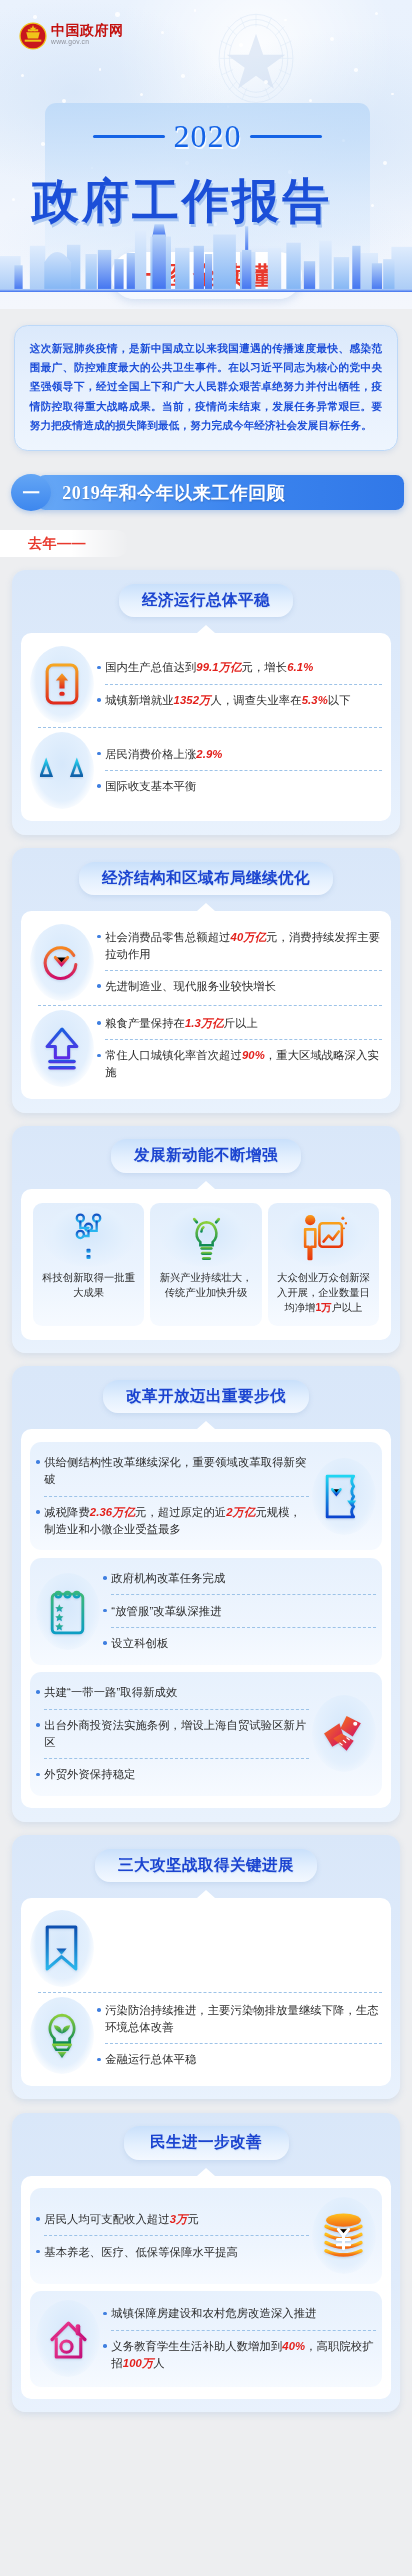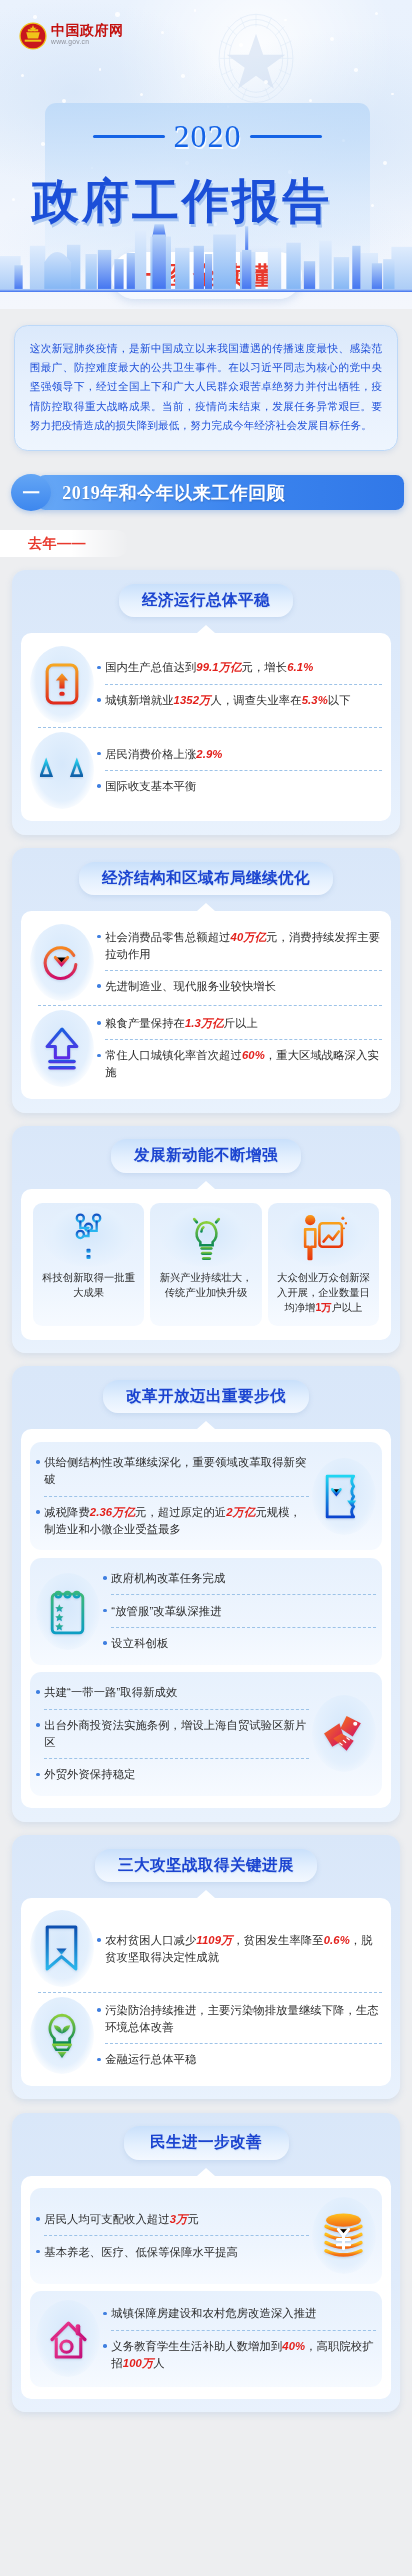--- a/index.html
+++ b/index.html
@@ -73,21 +73,21 @@
   
   .intro-wrap { padding:15.5px 14.4px 4.1px; }
   .intro-card {
     background:linear-gradient(180deg,#dbe9fb 0%,#e6f0fd 45%,#eef5fe 100%);
     border:1px solid #bcd8f8; border-radius:13.4px;
     padding:13.4px 14.4px 14.4px;
     box-shadow:0 1.5px 5.2px rgba(150,180,220,.25);
   }
   .intro-card p {
     font-size:10.6px; line-height:1.82; color:#1d4ed8; text-align:justify;
-    font-weight:400; letter-spacing:0.1px;
+    font-weight:700; letter-spacing:0.1px;
   }
 
   
   .section-head { position:relative; margin:13.4px 0 0 11.3px; height:46px; }
   .sec-circle {
     position:absolute; left:0; top:6.2px; width:40px; height:37px;
     background:linear-gradient(180deg,#64a6f5 0%,#3d87ee 100%);
     border-radius:50%;
     display:flex; align-items:center; justify-content:center;
     box-shadow:0 2.1px 5.2px rgba(80,140,220,.35);
@@ -474,21 +474,21 @@
               </svg>
             </div>
             <div class="bullets">
               <div class="bul">
                 <span class="dot"></span>
                 <p>粮食产量保持在<b>1.3万亿</b>斤以上</p>
               </div>
               <div class="sep"></div>
               <div class="bul">
                 <span class="dot"></span>
-                <p>常住人口城镇化率首次超过<b>60%</b>，重大区域战略深入实施</p>
+                <p>常住人口城镇化率首次超过<b>90%</b>，重大区域战略深入实施</p>
               </div>
             </div>
           </div>
         </div>
       </div>
       <div class="card">
         <div class="card-title"><span>发展新动能不断增强</span></div>
         <div class="notch"></div>
         <div class="card-body">
           <div class="cols">
@@ -718,26 +718,20 @@
                     <stop offset="0" stop-color="#0d4fb0"></stop>
                     <stop offset="1" stop-color="#29b6ec"></stop>
                   </linearGradient>
                 </defs>
                 <path d="M10 6 h56 v82 L38 64 L10 88z" fill="none" stroke="url(#g11)" stroke-width="6" stroke-linejoin="round"></path>
                 <path d="M10 20 h56" stroke="url(#g11)" stroke-width="6"></path>
                 <path d="M38 30 v26" stroke="url(#g11)" stroke-width="5.5" stroke-linecap="round"></path>
                 <path d="M28 48 l10 12 l10 -12z" fill="url(#g11)"></path>
               </svg>
             </div>
-            <div class="bullets">
-              <div class="bul">
-                <span class="dot"></span>
-                <p>农村贫困人口减少<b>1109万</b>，贫困发生率降至<b>0.6%</b>，脱贫攻坚取得决定性成就</p>
-              </div>
-            </div>
           </div>
           <div class="sep"></div>
           <div class="row">
             <div class="icon-bubble">
               <svg width="42" height="49" viewBox="0 0 82 96">
                 <defs>
                   <linearGradient id="g12" x1="0" y1="0" x2="0" y2="1">
                     <stop offset="0" stop-color="#8ace3b"></stop>
                     <stop offset="1" stop-color="#0f8a56"></stop>
                   </linearGradient>

